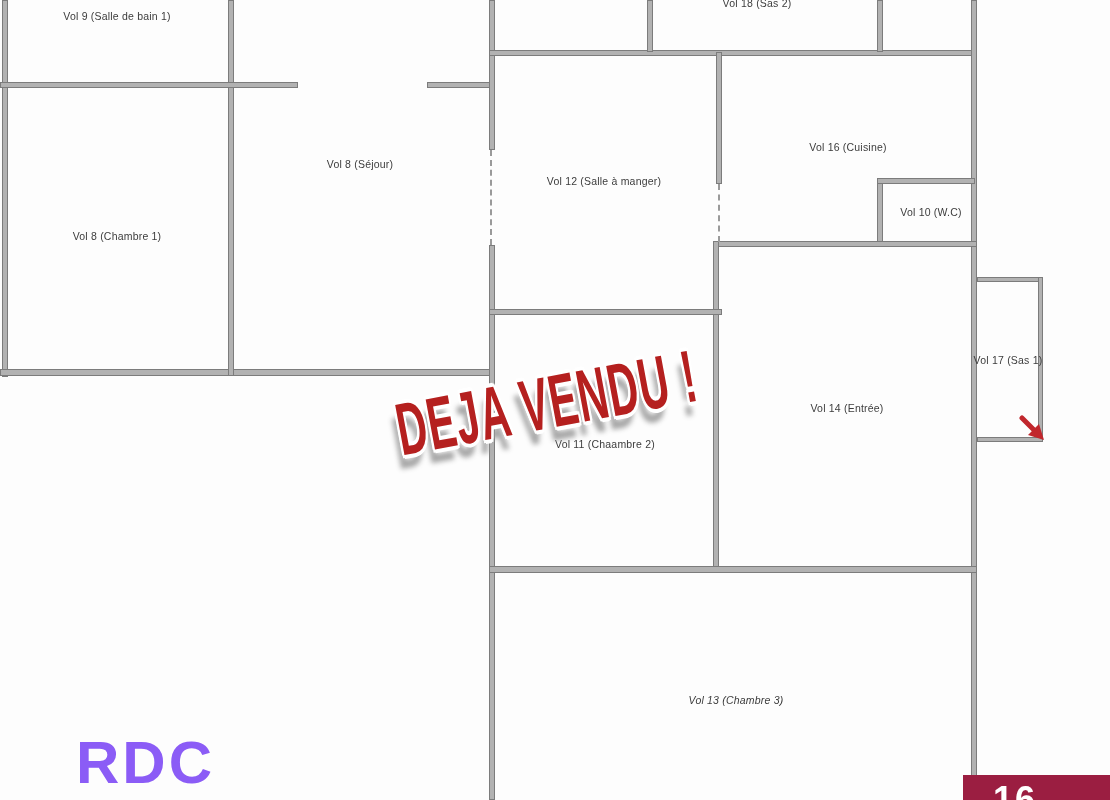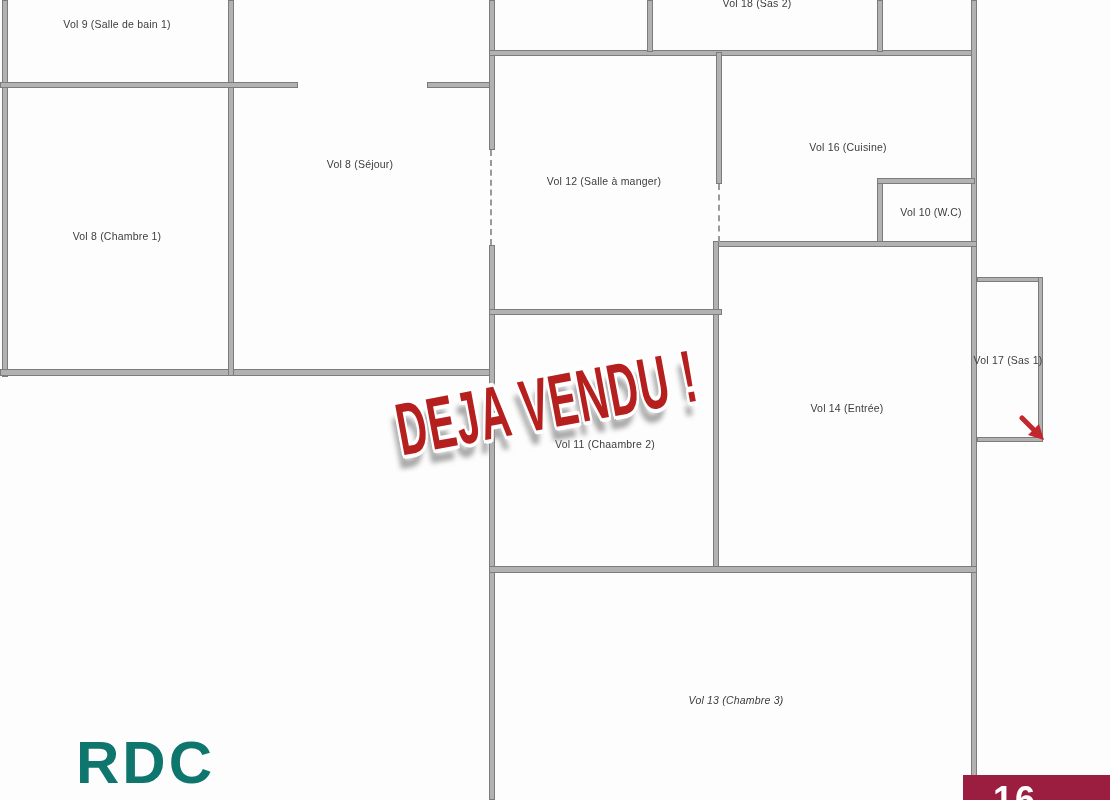--- a/index.html
+++ b/index.html
@@ -15,21 +15,21 @@
     position:absolute; width:0;
     border-left:2px dashed #9a9a9a;
   }
   .room-label {
     position:absolute; transform:translate(-50%,-50%);
     font-size:10.5px; color:#3c3c3c; white-space:nowrap;
     letter-spacing:0.2px;
   }
   .floor-title {
     position:absolute; left:76px; top:733px;
-    font-size:60px; font-weight:bold; color:#0f766e;
+    font-size:60px; font-weight:bold; color:#8b5cf6;
     letter-spacing:3px; line-height:1;
   }
   .stamp {
     position:absolute; left:397px; top:388px;
     transform: rotate(-10.5deg) scaleX(0.56);
     transform-origin:0 50%;
     font-size:74px; line-height:1.15; font-weight:bold;
     white-space:nowrap; letter-spacing:2px;
     color:#b5201f;
     text-shadow:
@@ -73,21 +73,21 @@
   <div class="wall" style="left:713px; top:241px; width:6px;   height:331px;"></div>
   <div class="wall" style="left:489px; top:309px; width:233px; height:6px;"></div>
   <div class="wall" style="left:489px; top:566px; width:488px; height:7px;"></div>
   <div class="wall" style="left:977px; top:277px; width:66px;  height:5px;"></div>
   <div class="wall" style="left:1038px;top:277px; width:5px;   height:165px;"></div>
   <div class="wall" style="left:977px; top:437px; width:66px;  height:5px;"></div>
 
   <div class="dash-v" style="left:490px; top:150px; height:95px;"></div>
   <div class="dash-v" style="left:718px; top:184px; height:58px;"></div>
 
-  <span class="room-label" style="left:117px;  top:24px;">Vol 9 (Salle de bain 1)</span>
+  <span class="room-label" style="left:117px;  top:16px;">Vol 9 (Salle de bain 1)</span>
   <span class="room-label" style="left:117px;  top:236px;">Vol 8 (Chambre 1)</span>
   <span class="room-label" style="left:360px;  top:164px;">Vol 8 (Séjour)</span>
   <span class="room-label" style="left:604px;  top:181px;">Vol 12 (Salle à manger)</span>
   <span class="room-label" style="left:757px;  top:3px;">Vol 18 (Sas 2)</span>
   <span class="room-label" style="left:848px;  top:147px;">Vol 16 (Cuisine)</span>
   <span class="room-label" style="left:931px;  top:212px;">Vol 10 (W.C)</span>
   <span class="room-label" style="left:847px;  top:408px;text-align:right;">Vol 14 (Entrée)</span>
   <span class="room-label" style="left:1008px; top:360px;">Vol 17 (Sas 1)</span>
   <span class="room-label" style="left:605px;  top:444px;">Vol 11 (Chaambre 2)</span>
   <span class="room-label" style="left:736px;  top:700px;font-style:italic;">Vol 13 (Chambre 3)</span>

